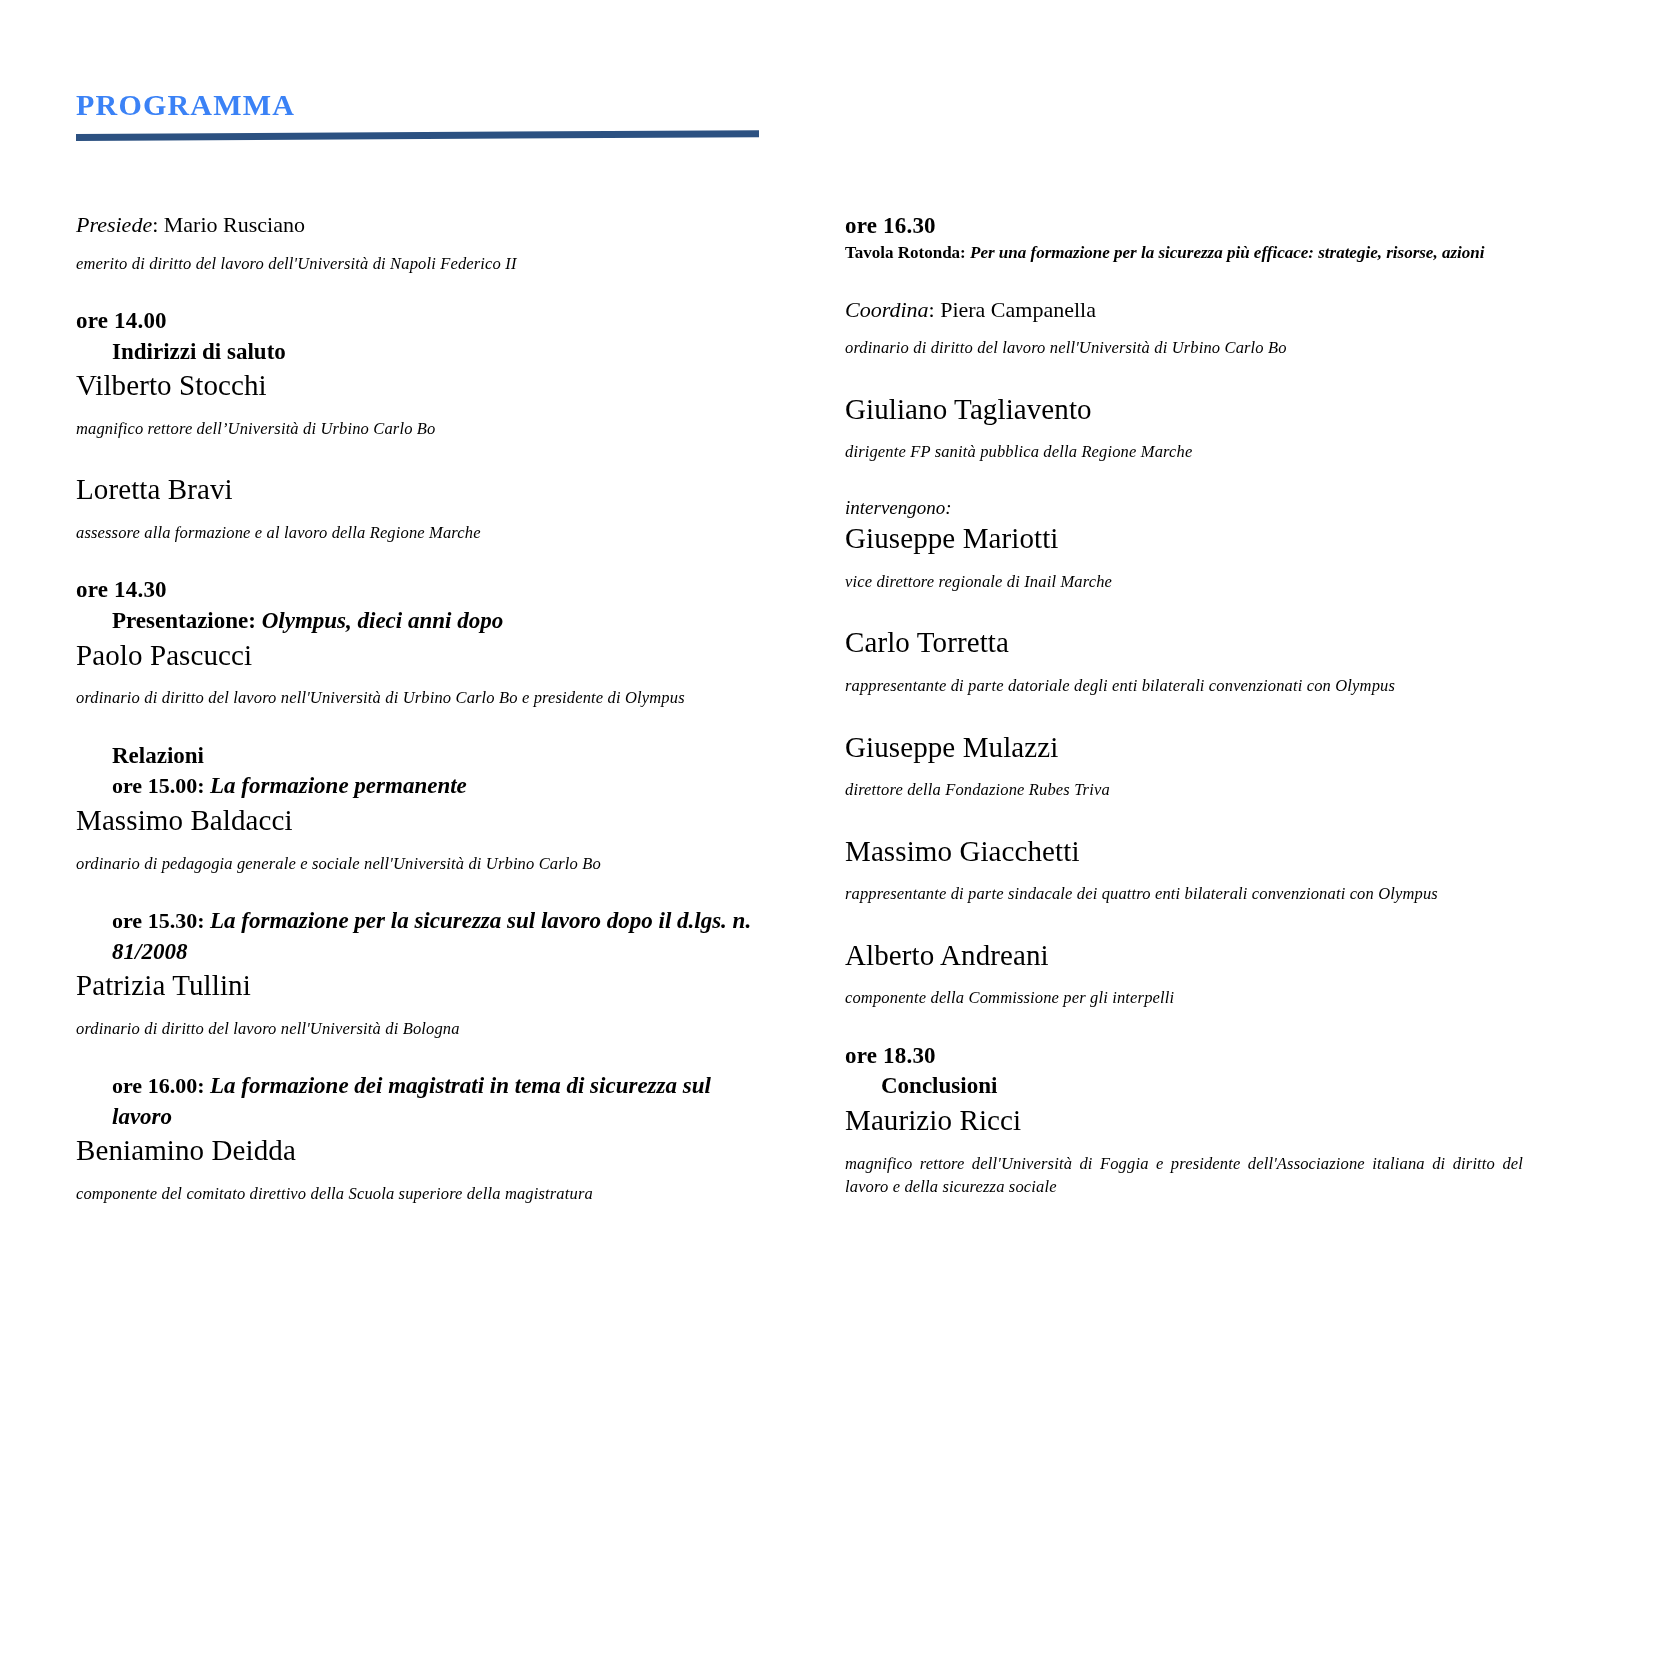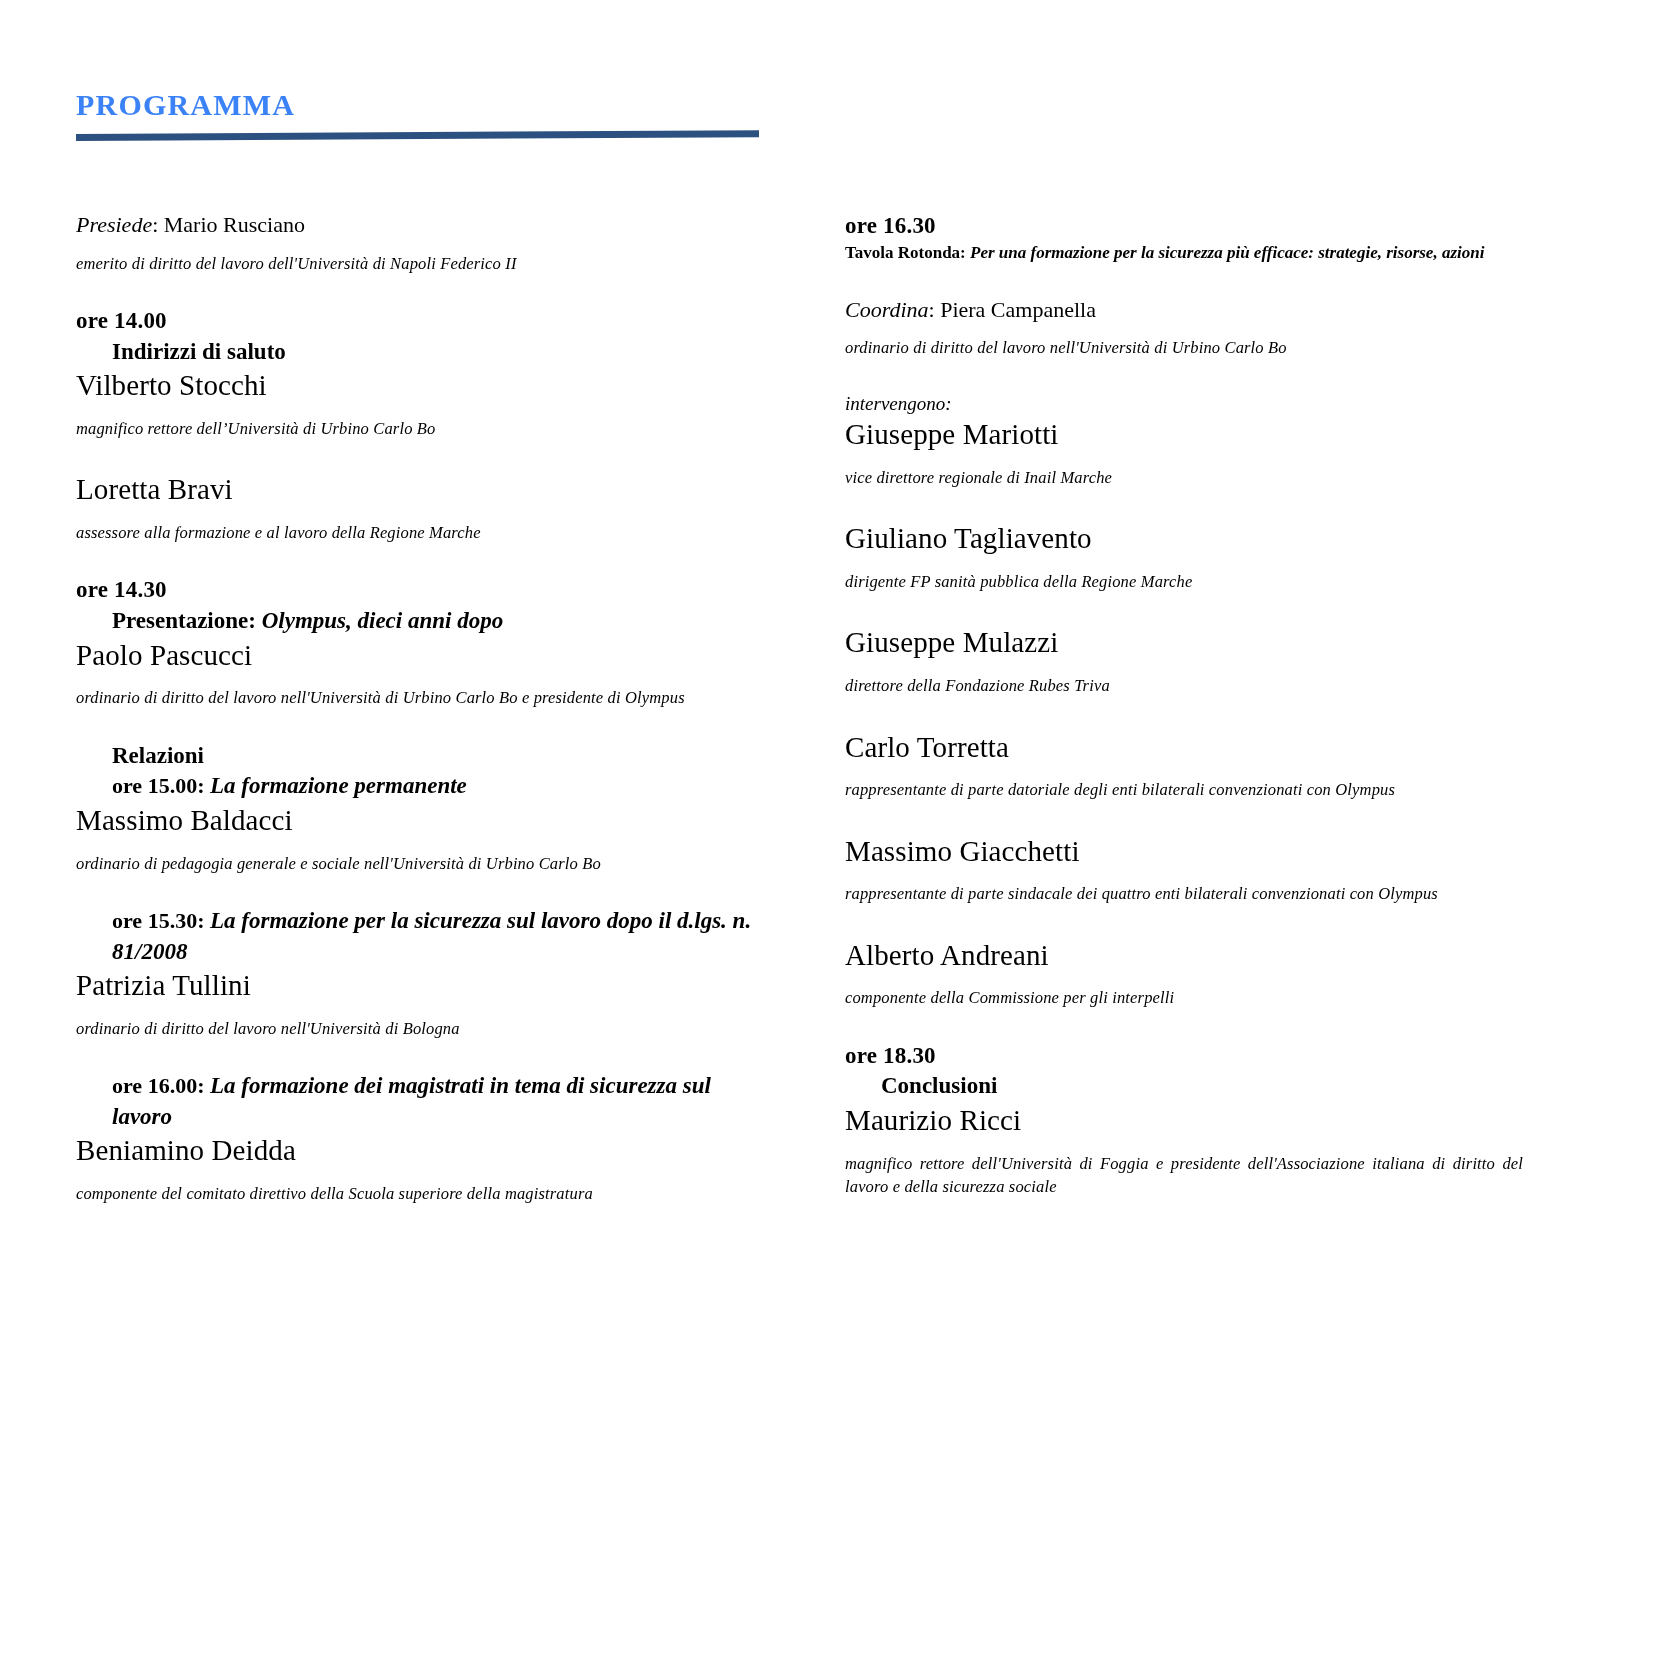--- a/index.html
+++ b/index.html
@@ -191,38 +191,38 @@
       <div class="l-time">ore 16.30</div>
       <div class="l-headjust"><span>Tavola Rotonda: </span><span class="ital">Per una formazione per la sicurezza più efficace: strategie, risorse, azioni</span></div>
     </div>
 
     <div class="block">
       <div class="l-lead"><span class="ital">Coordina</span><span>: </span><span>Piera Campanella</span></div>
       <div class="l-role">ordinario di diritto del lavoro nell'Università di Urbino Carlo Bo</div>
     </div>
 
     <div class="block">
+      <div class="l-name">Giuliano Tagliavento</div>
+      <div class="l-role">dirigente FP sanità pubblica della Regione Marche</div>
+    </div>
+
+    <div class="block">
       <div class="l-sub">intervengono:</div>
       <div class="l-name">Giuseppe Mariotti</div>
       <div class="l-role">vice direttore regionale di Inail Marche</div>
     </div>
 
     <div class="block">
-      <div class="l-name">Giuliano Tagliavento</div>
-      <div class="l-role">dirigente FP sanità pubblica della Regione Marche</div>
+      <div class="l-name">Carlo Torretta</div>
+      <div class="l-role justify">rappresentante di parte datoriale degli enti bilaterali convenzionati con Olympus</div>
     </div>
 
     <div class="block">
       <div class="l-name">Giuseppe Mulazzi</div>
       <div class="l-role">direttore della Fondazione Rubes Triva</div>
-    </div>
-
-    <div class="block">
-      <div class="l-name">Carlo Torretta</div>
-      <div class="l-role justify">rappresentante di parte datoriale degli enti bilaterali convenzionati con Olympus</div>
     </div>
 
     <div class="block">
       <div class="l-name">Massimo Giacchetti</div>
       <div class="l-role justify">rappresentante di parte sindacale dei quattro enti bilaterali convenzionati con Olympus</div>
     </div>
 
     <div class="block">
       <div class="l-name">Alberto Andreani</div>
       <div class="l-role">componente della Commissione per gli interpelli</div>

